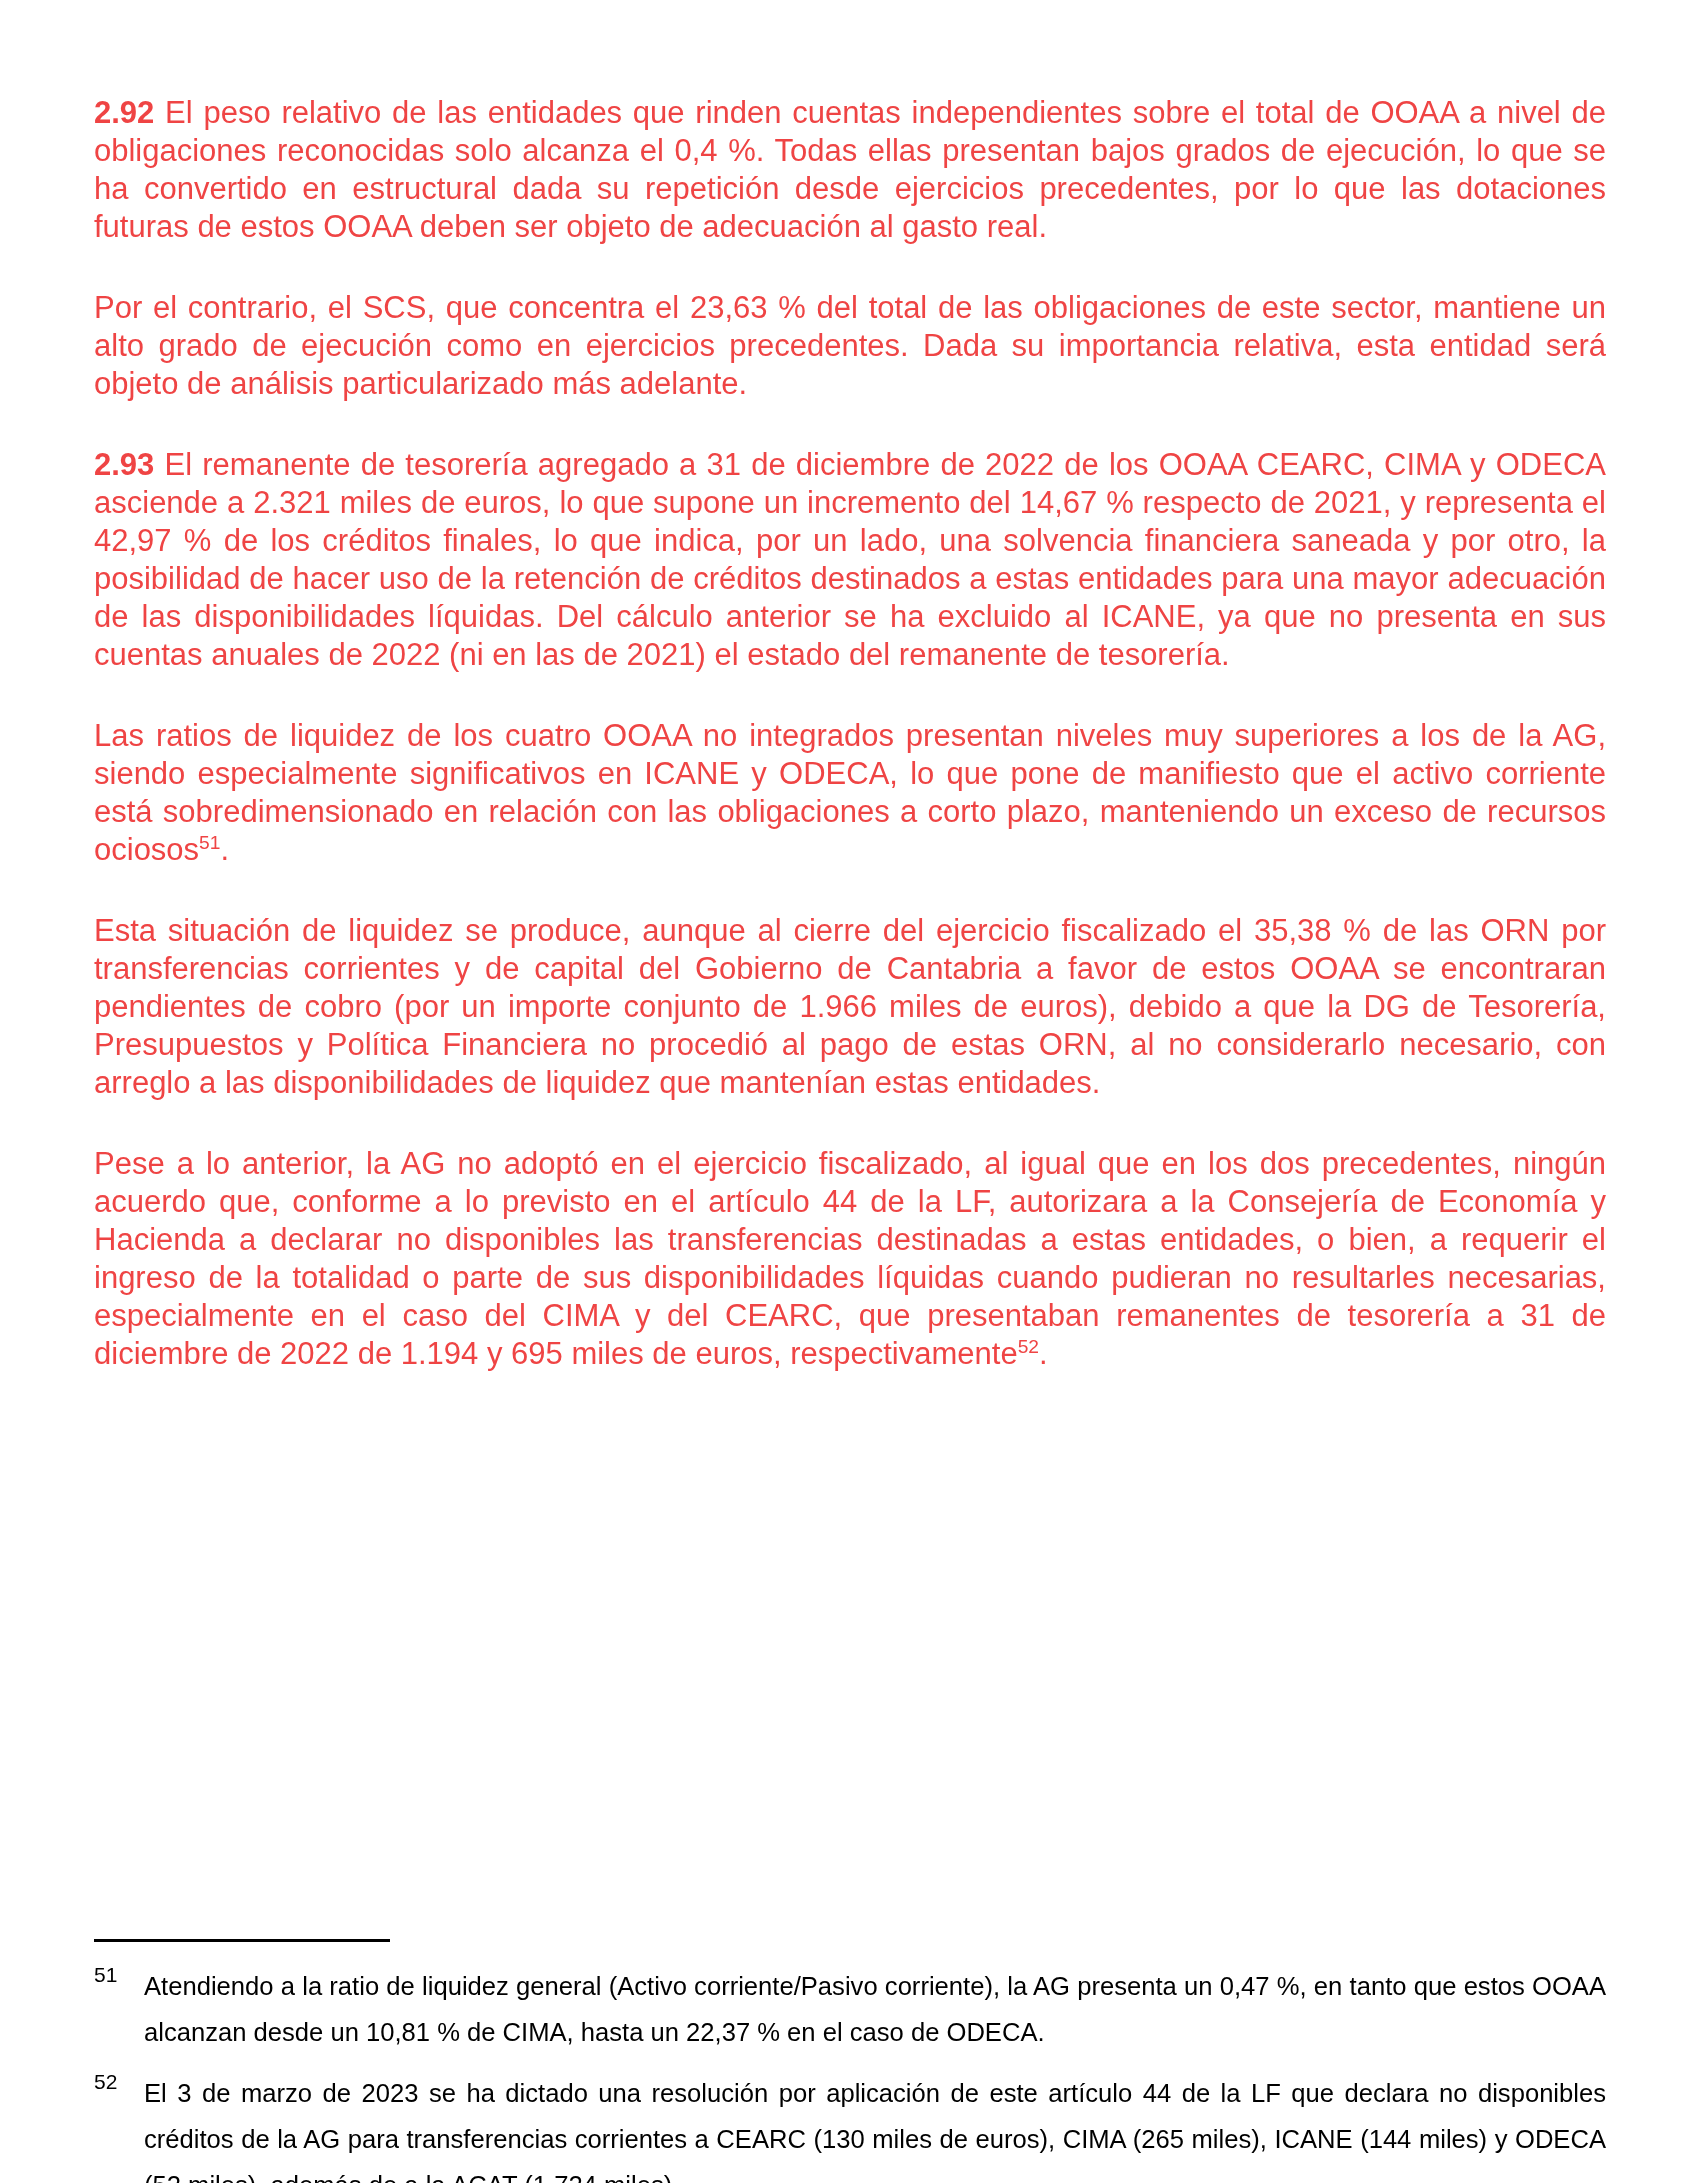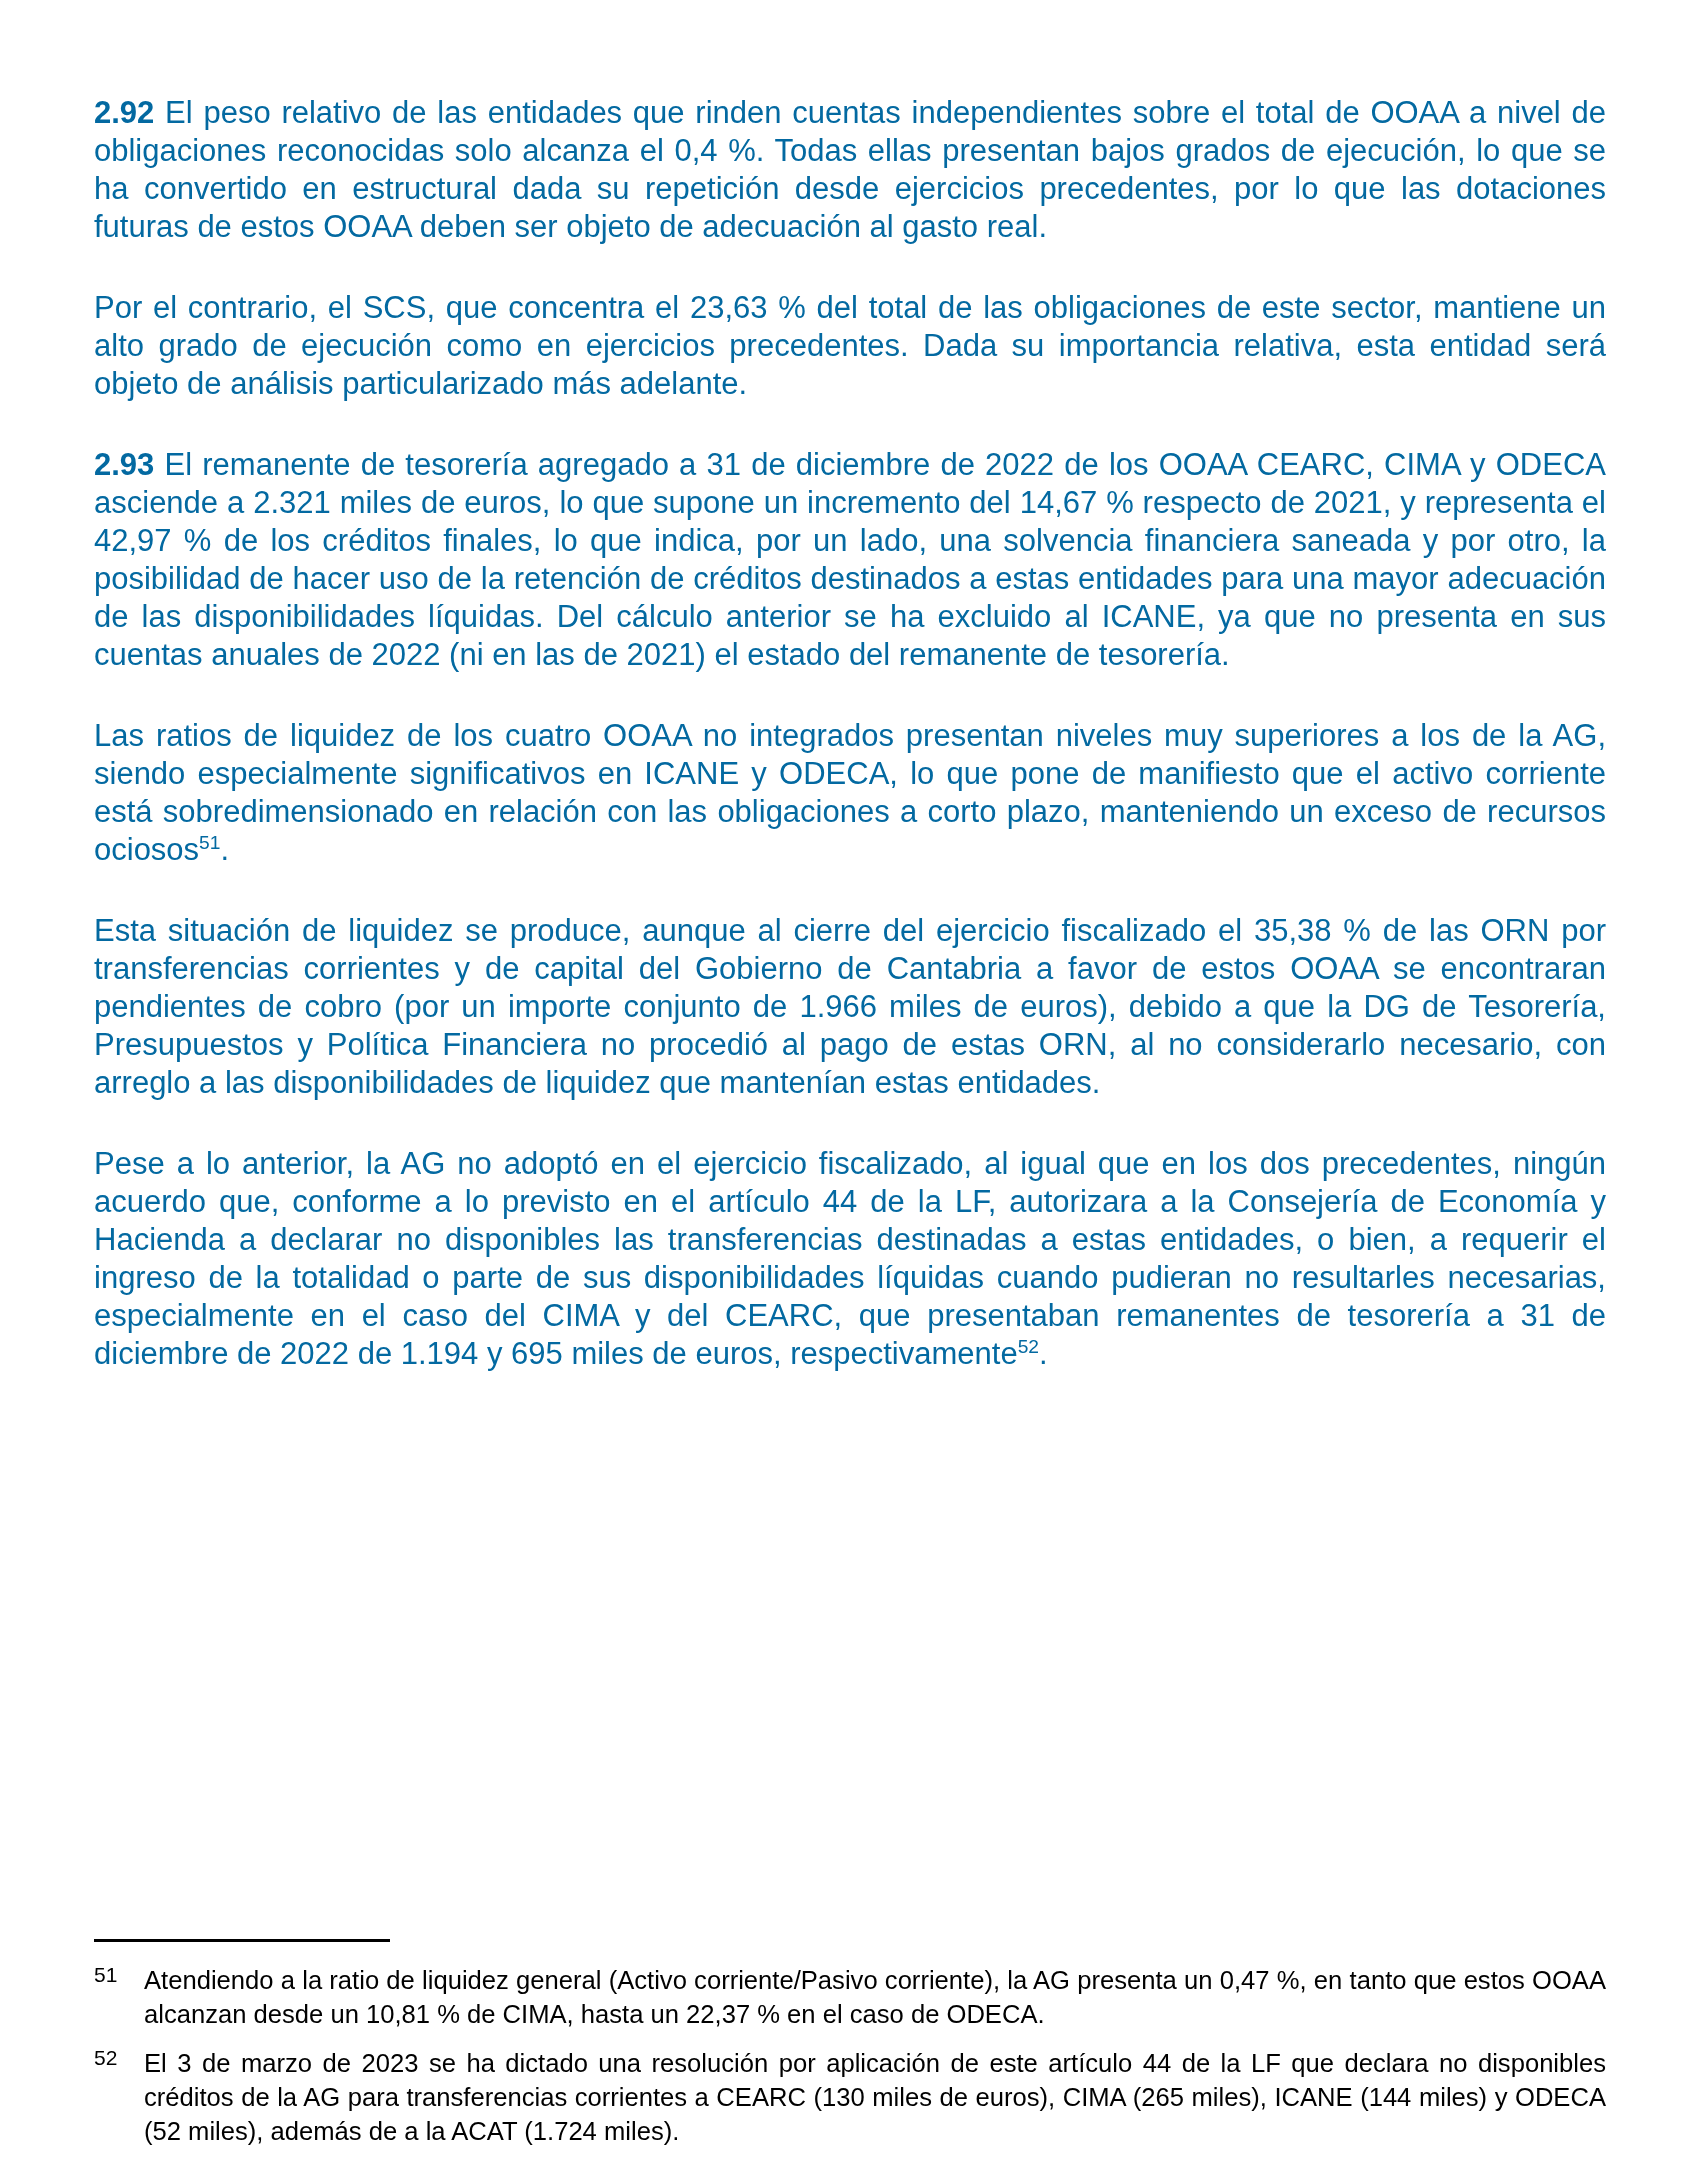--- a/index.html
+++ b/index.html
@@ -21,21 +21,21 @@
     position: absolute;
     top: 94px;
     left: 94px;
     width: 1512px;
   }
   .para {
     font-size: 31px;
     line-height: 38px;
     text-align: justify;
     margin: 0 0 43px 0;
-    color: #0369a1;
+    color: #ef4444;
   }
   .para .pnum {
     font-weight: bold;
   }
   .para sup {
     font-size: 62%;
     line-height: 0;
     vertical-align: super;
   }
   .footnotes {
@@ -57,21 +57,21 @@
   }
   .fn-num {
     flex: 0 0 50px;
     font-size: 21px;
     line-height: 36px;
     transform: translateY(-6.4px);
   }
   .fn-text {
     flex: 1 1 auto;
     font-size: 25.6px;
-    line-height: 34px;
+    line-height: 46px;
     text-align: justify;
   }
 </style>
 </head>
 <body>
 
 <div class="page">
 
   <main class="body-text">
 

